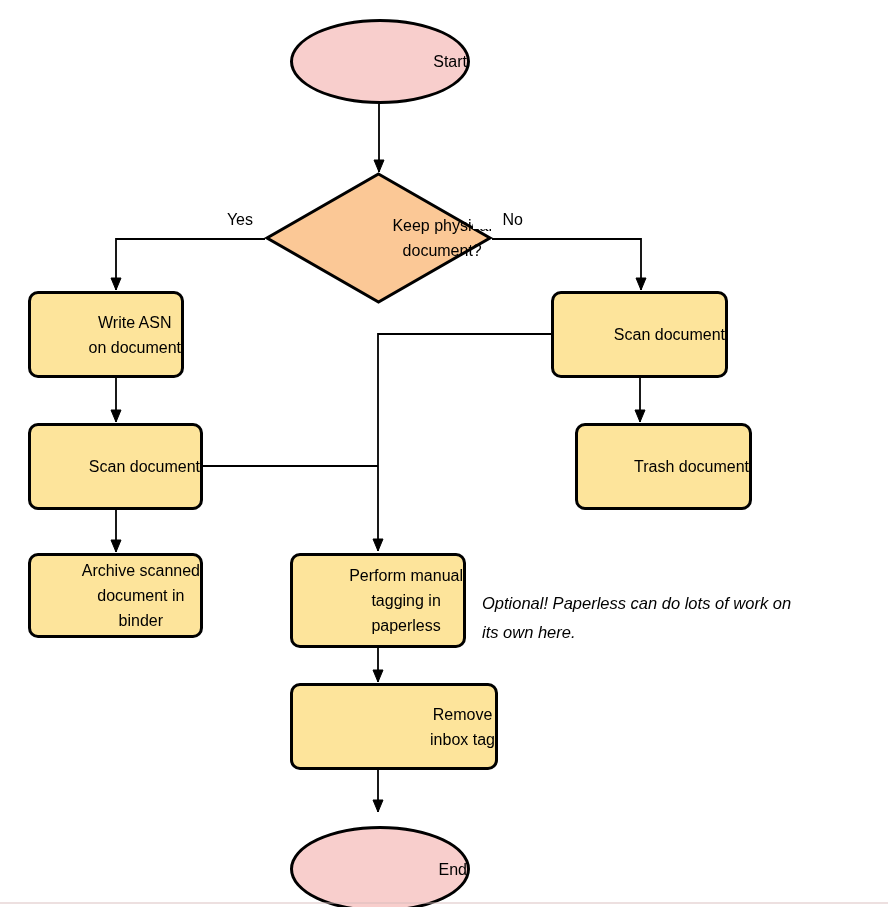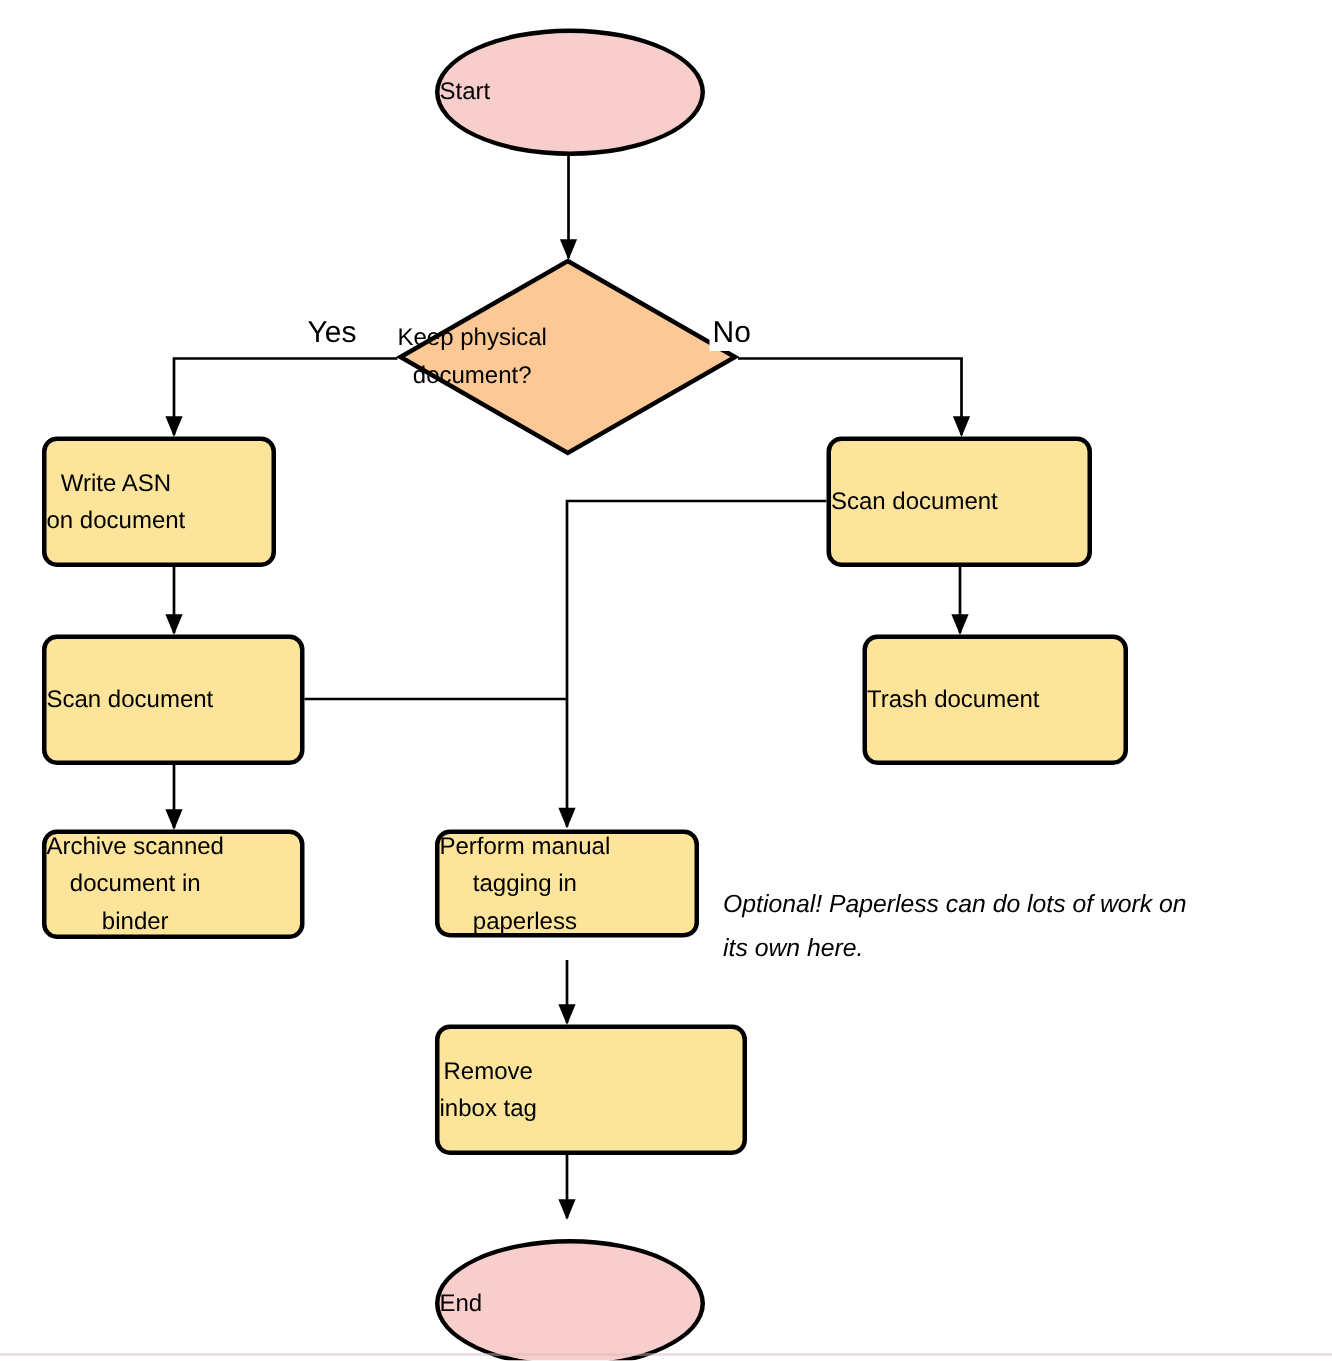--- a/index.html
+++ b/index.html
@@ -26,21 +26,21 @@
   }
   .edges path {
     fill: none;
     stroke: var(--stroke, #000);
     stroke-width: 1.8;
   }
   .node {
     position: absolute;
     display: flex;
     align-items: center;
-    justify-content: flex-start;
+    justify-content: flex-end;
     box-sizing: border-box;
     text-align: center;
   }
   .rect {
     border: 3px solid var(--stroke, #000);
     border-radius: 10px;
     background: var(--process-fill, #fde49b);
   }
   .ellipse {
     border: 3px solid var(--stroke, #000);
@@ -62,22 +62,22 @@
     stroke-width: 3;
   }
   .label {
     position: relative;
     white-space: pre-line;
     font-size: 16px;
     line-height: 25px;
   }
   .edge-label {
     position: absolute;
-    font-size: 20px;
-    text-align: left;
+    font-size: 16px;
+    text-align: right;
     background: #ffffff;
     padding: 0 2px;
   }
   .note {
     position: absolute;
     font-style: italic;
     font-size: 16.5px;
     line-height: 29px;
     white-space: pre-line;
   }
@@ -129,35 +129,35 @@
 
   <div class="node rect" style="left:28px; top:291px; width:156px; height:87px;">
     <span class="label">Write ASN
 on document</span>
   </div>
 
   <div class="node rect" style="left:28px; top:423px; width:175px; height:87px;">
     <span class="label">Scan document</span>
   </div>
 
-  <div class="node rect" style="left:28px; top:553px; width:175px; height:73px;">
+  <div class="node rect" style="left:28px; top:553px; width:175px; height:85px;">
     <span class="label">Archive scanned
 document in
 binder</span>
   </div>
 
   <div class="node rect" style="left:551px; top:291px; width:177px; height:87px;">
     <span class="label">Scan document</span>
   </div>
 
   <div class="node rect" style="left:575px; top:423px; width:177px; height:87px;">
     <span class="label">Trash document</span>
   </div>
 
-  <div class="node rect" style="left:290px; top:553px; width:176px; height:72px;">
+  <div class="node rect" style="left:290px; top:553px; width:176px; height:95px;">
     <span class="label">Perform manual
 tagging in
 paperless</span>
   </div>
 
   <div class="note" style="left:482px; top:589px; width:412px;">Optional! Paperless can do lots of work on
 its own here.</div>
 
   <div class="node rect" style="left:290px; top:683px; width:208px; height:87px;">
     <span class="label">Remove

